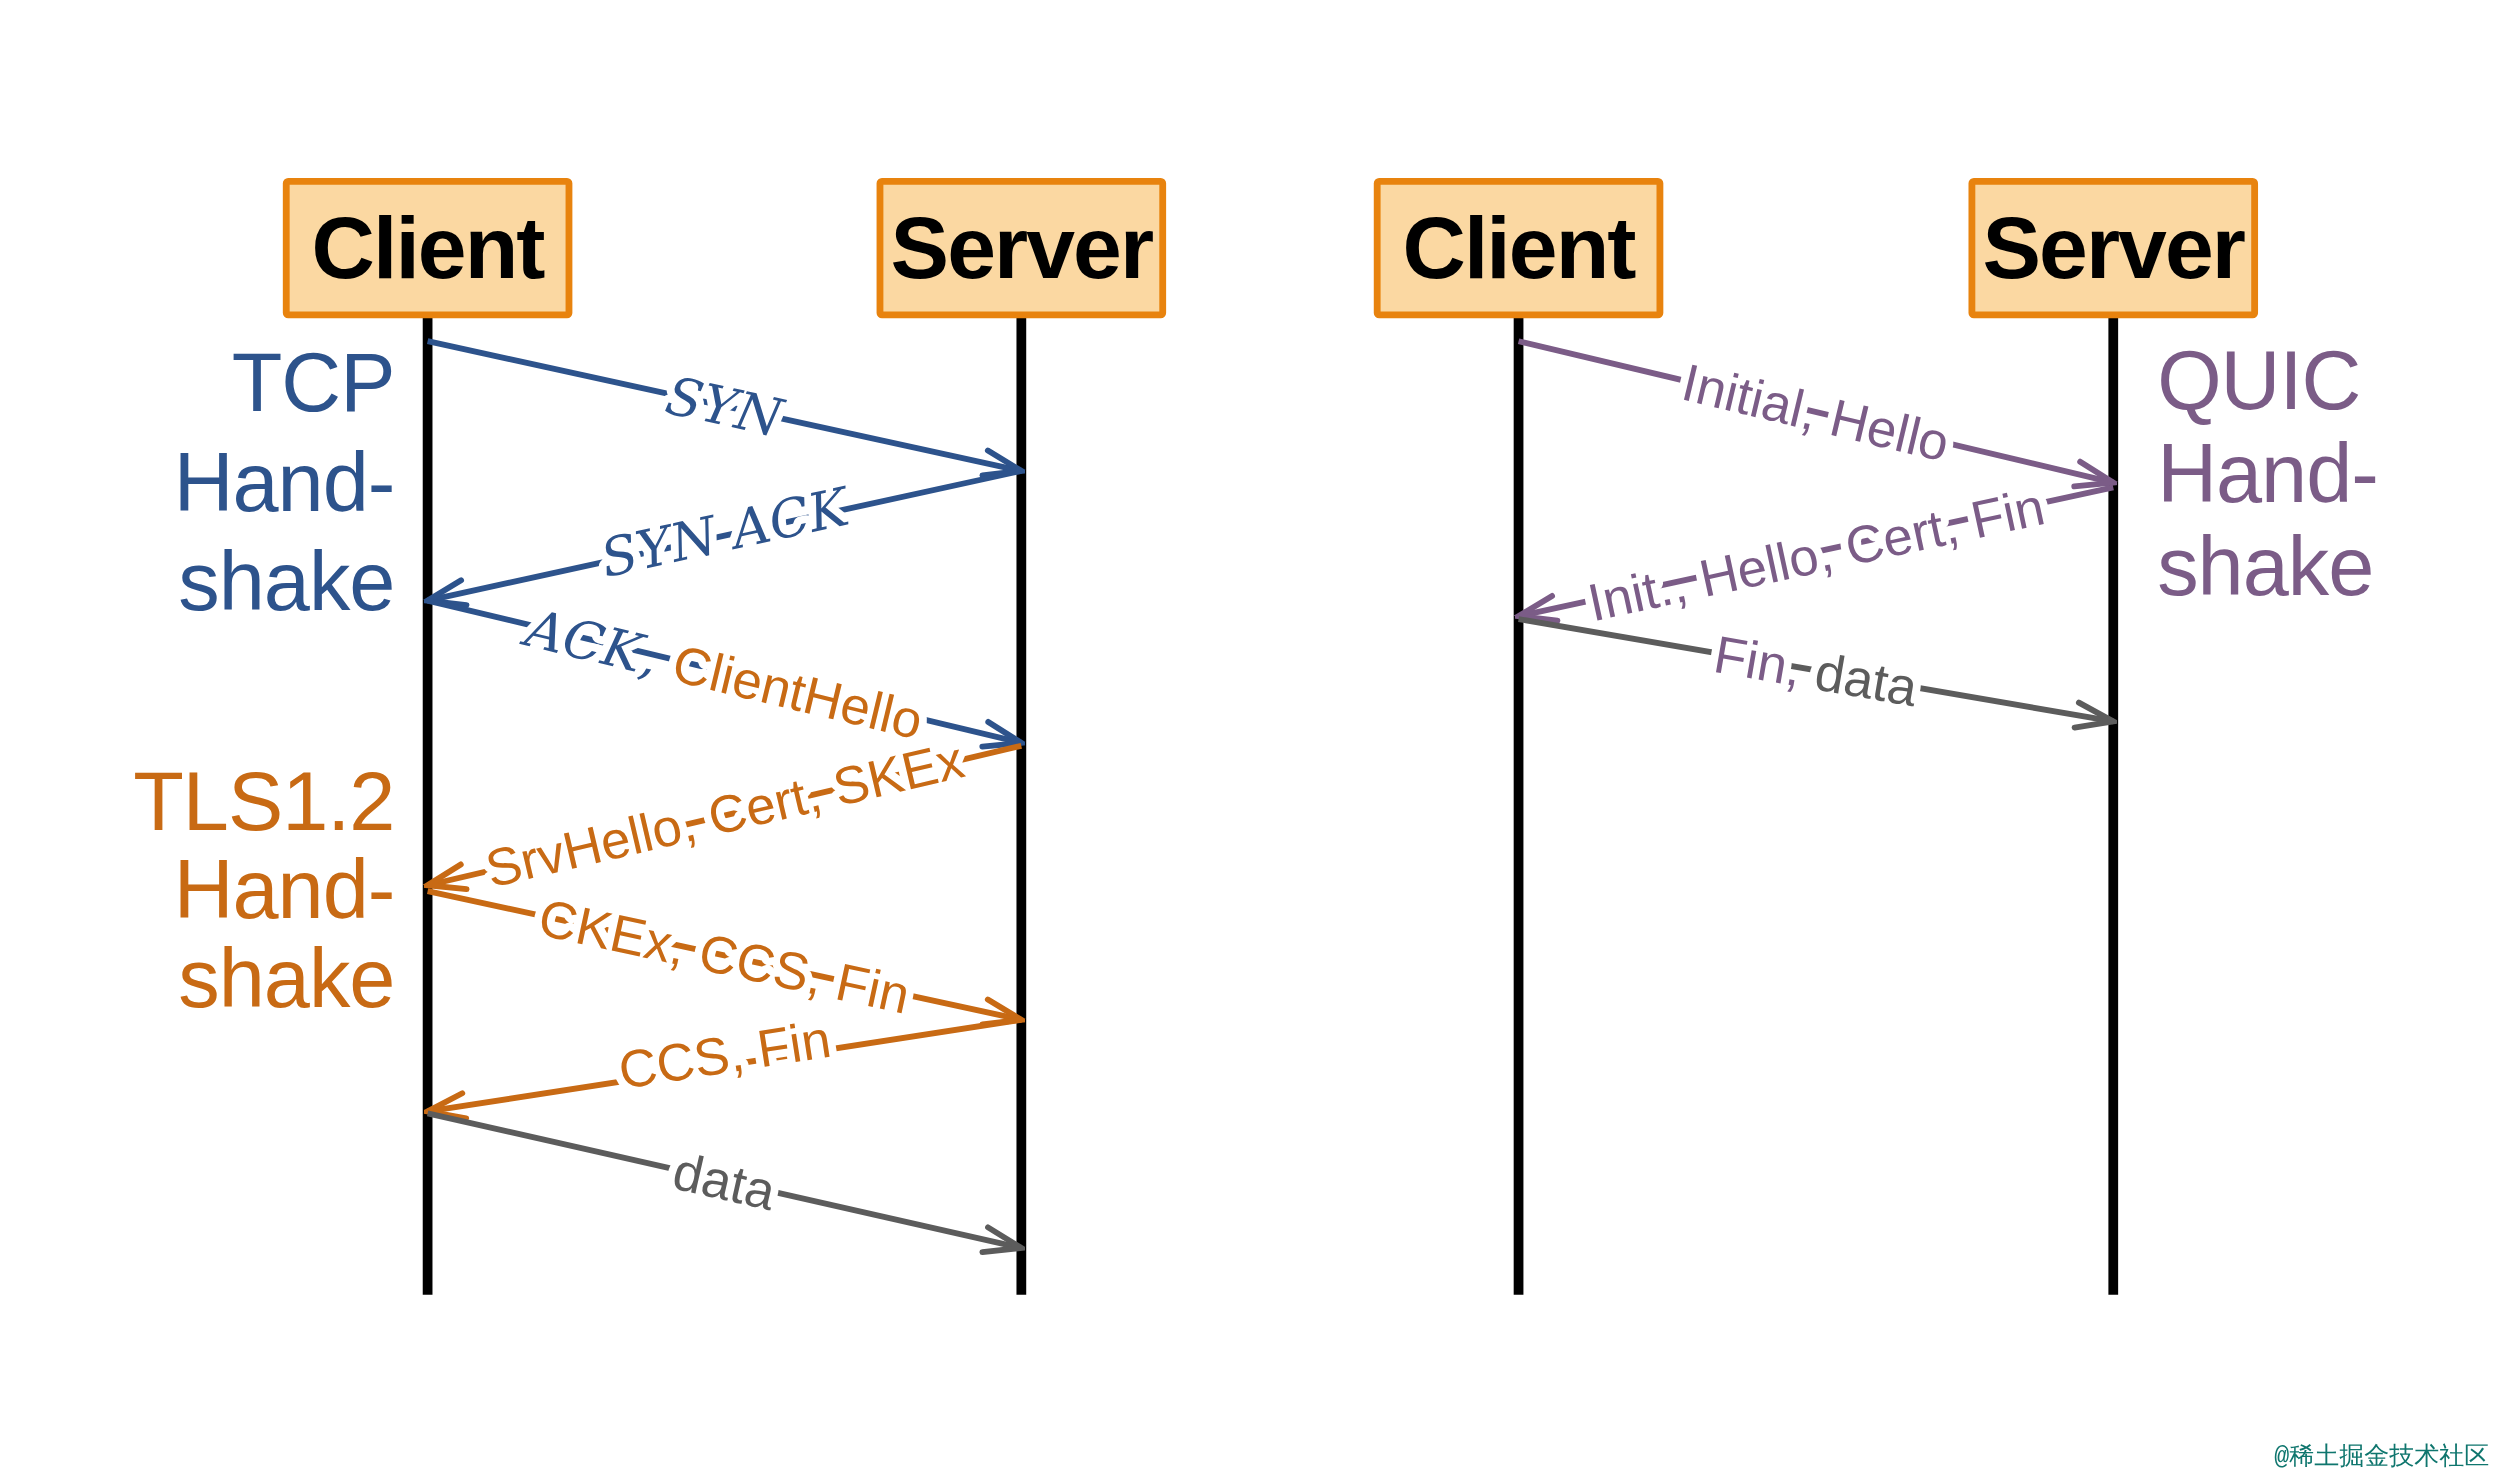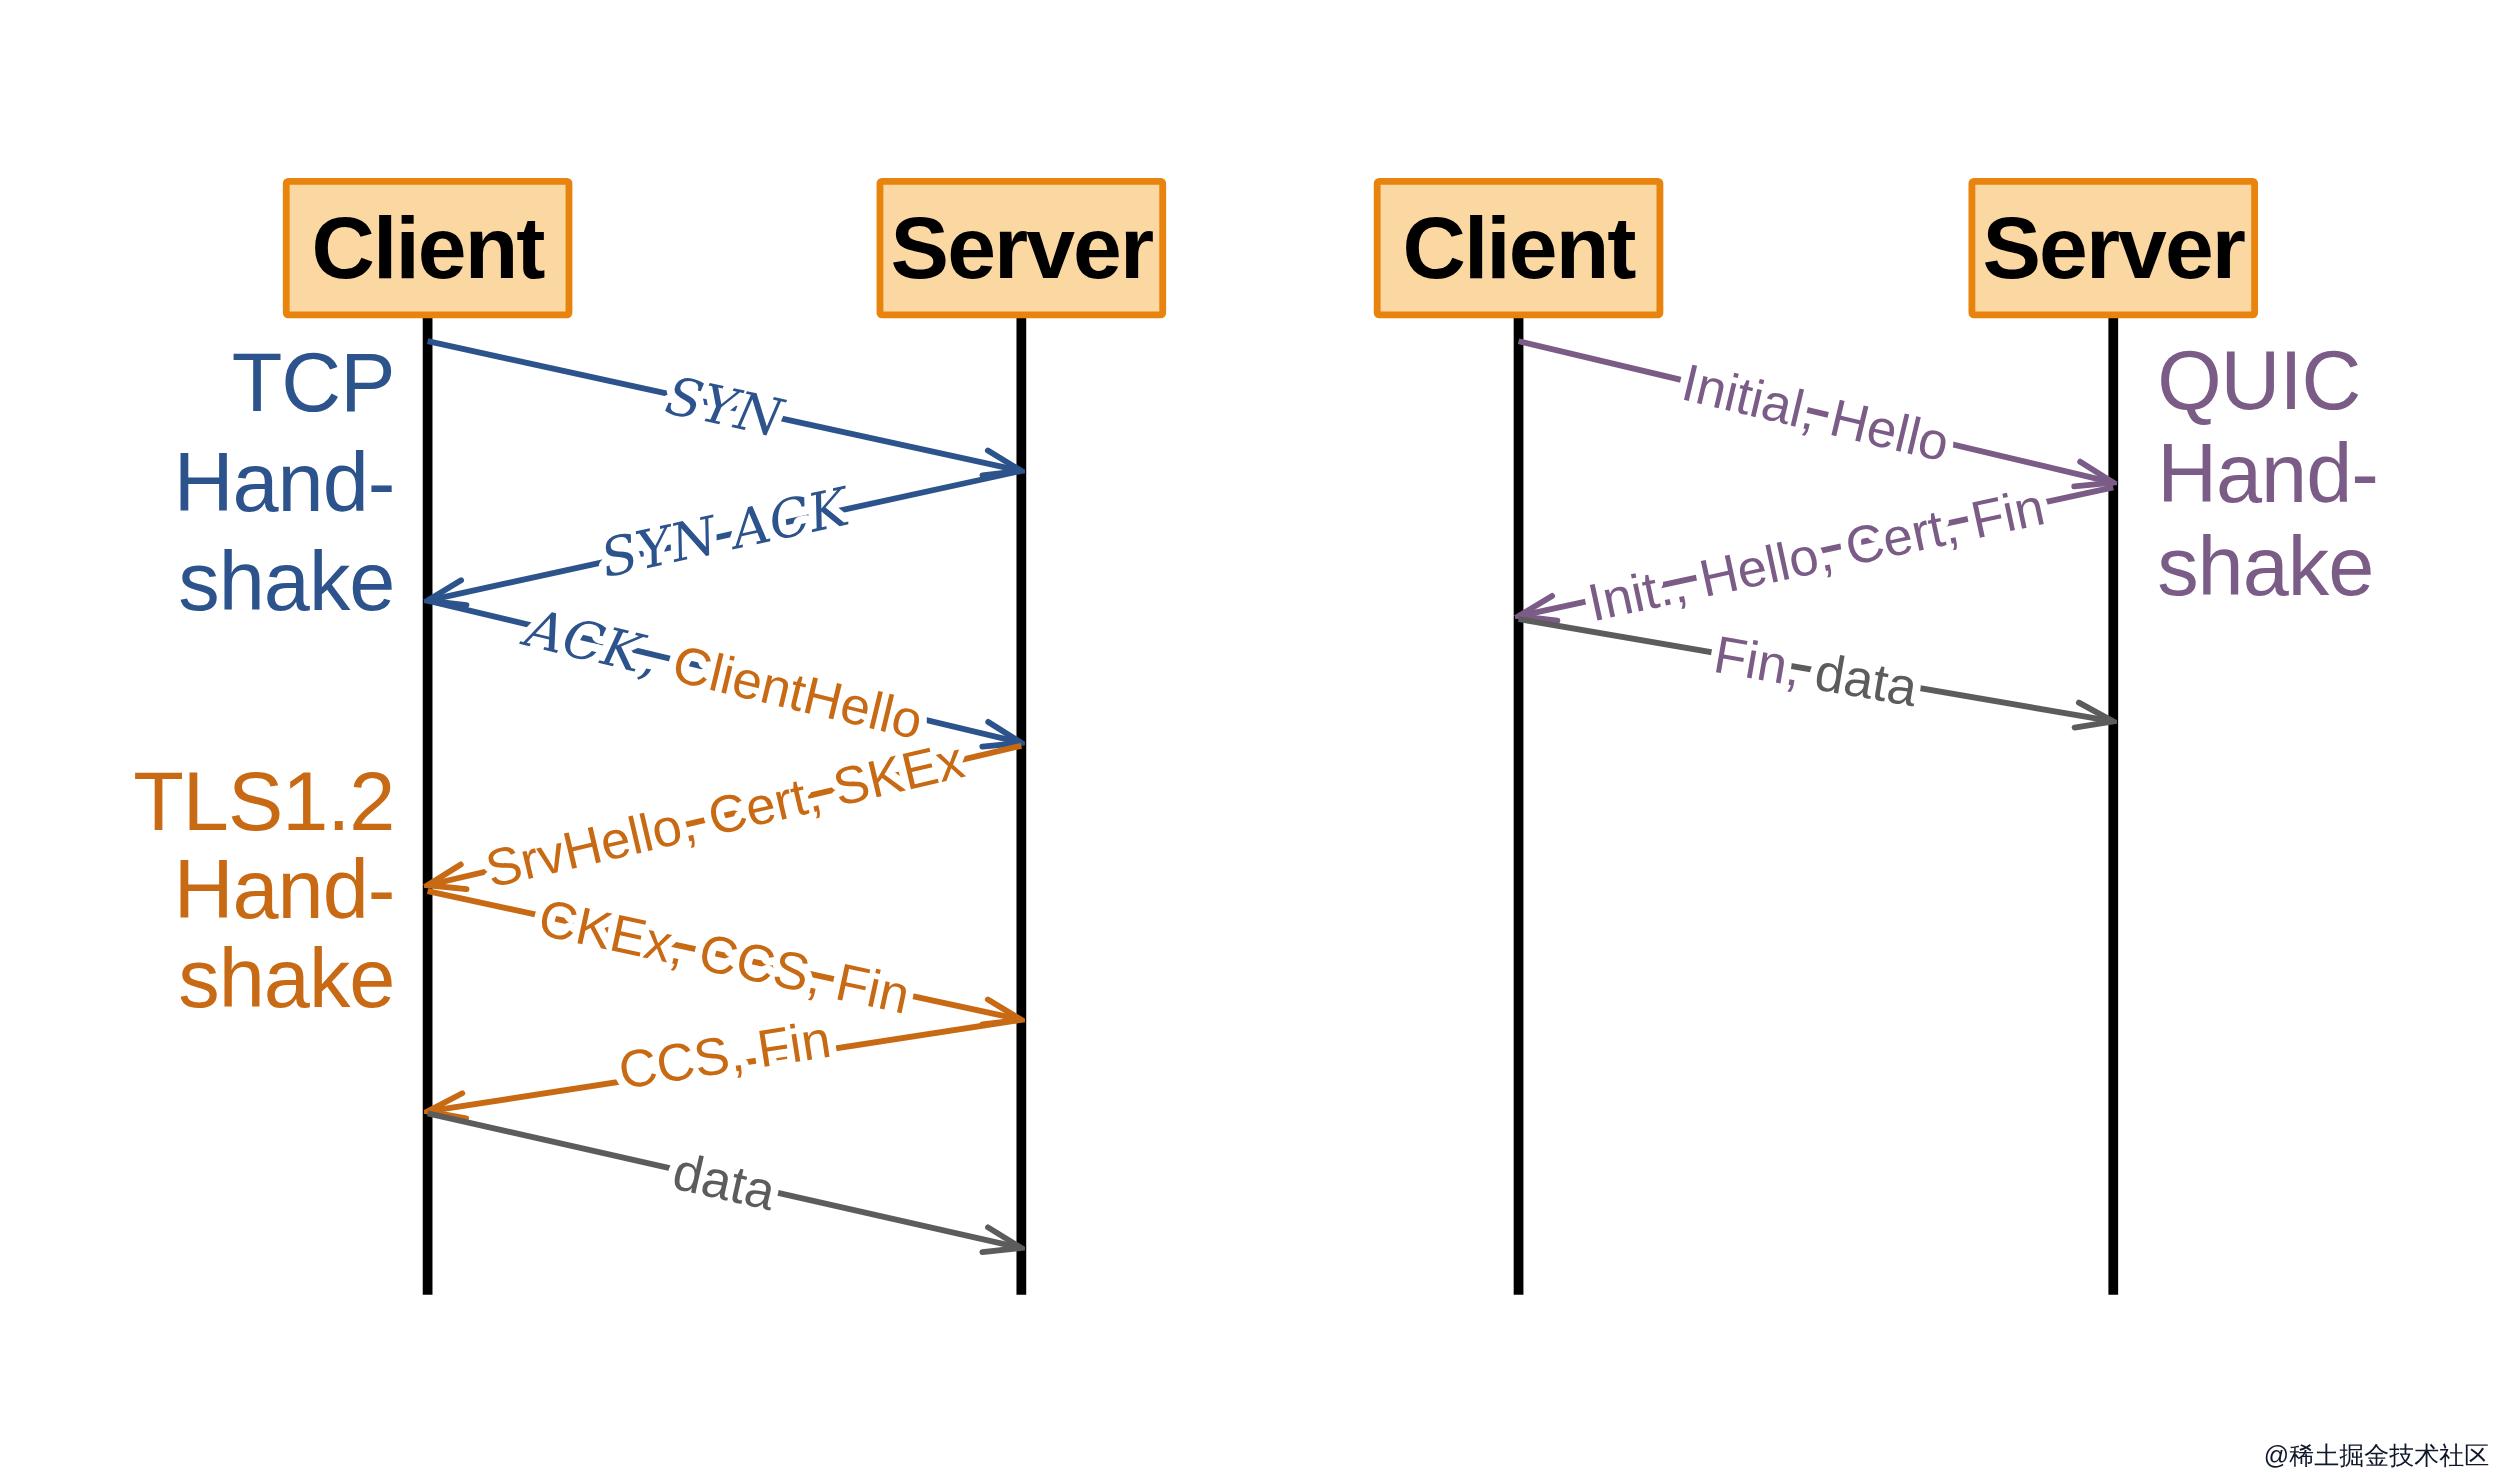--- a/index.html
+++ b/index.html
@@ -1,20 +1,20 @@
 <!DOCTYPE html>
 <html><head>
 <meta charset="utf-8">
 <style>
   html,body{margin:0;padding:0;background:#ffffff;}
   body{width:2497px;height:1478px;position:relative;overflow:hidden;
        font-family:"Liberation Sans",sans-serif;}
   #stage{position:absolute;left:0;top:0;}
   #watermark{position:absolute;right:7.8px;bottom:5.9px;font-size:25px;
-             color:#0f172a;font-family:Liberation Sans, sans-serif;}
+             color:#0f766e;font-family:Liberation Mono, monospace;}
   svg text{user-select:none;}
 </style>
 </head>
 <body>
 
 <svg id="stage" width="2497" height="1478" viewBox="0 0 2560 1516" style="background: rgb(255, 255, 255);">
     <defs>
       <marker id="arrow-blue" viewBox="0 0 48 36" refX="44" refY="18" markerWidth="48" markerHeight="36" markerUnits="userSpaceOnUse" orient="auto">
         <path d="M6,5 L44,18 L6,31" fill="none" stroke="#2d538c" stroke-width="6" stroke-linecap="round"></path>
       </marker>

